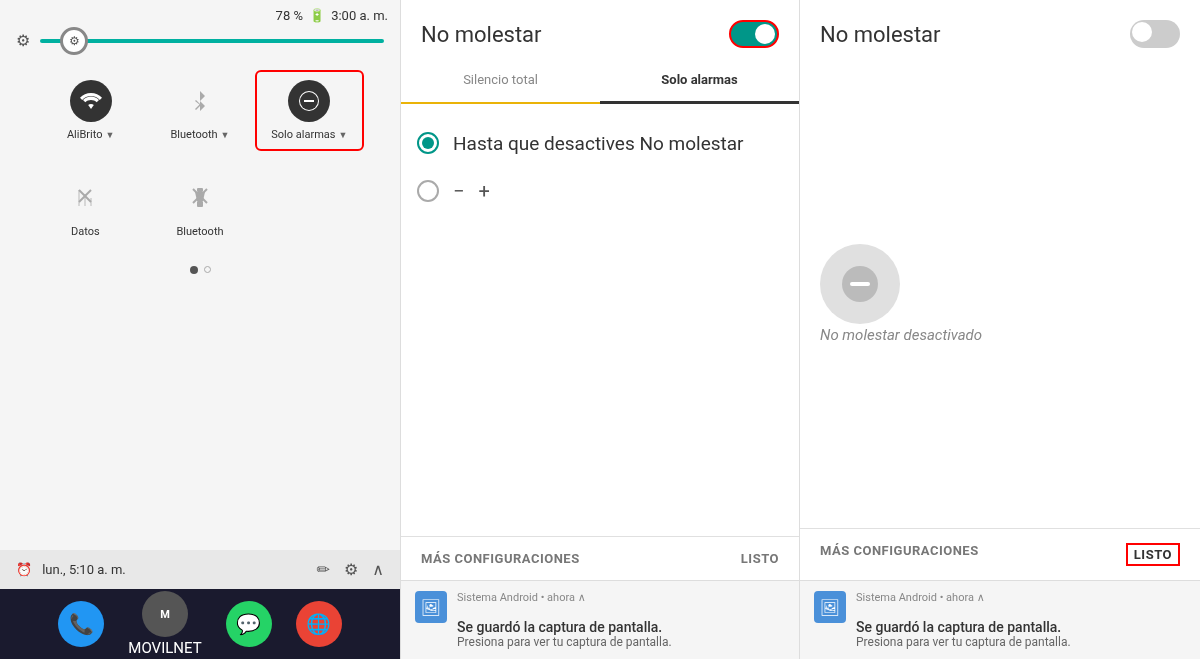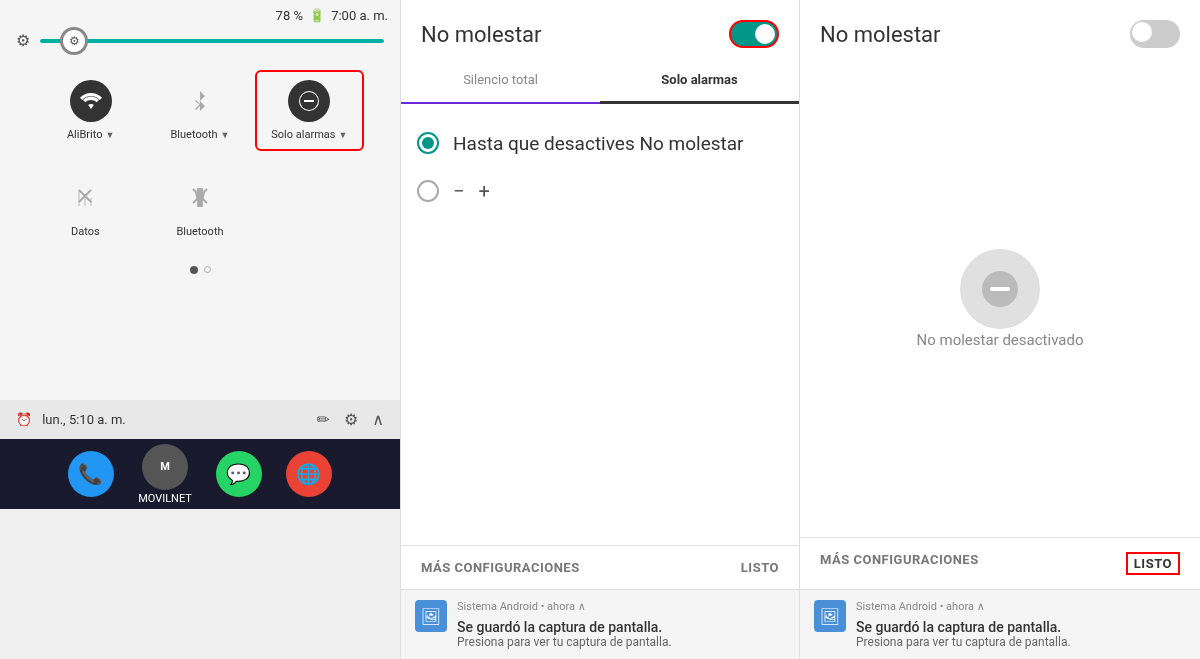--- a/index.html
+++ b/index.html
@@ -8,21 +8,21 @@
       height: 659px;
       display: flex;
       font-family: 'Roboto', Arial, sans-serif;
       overflow: hidden;
       background: #f0f0f0;
     }
 
     
     .panel-quick {
       width: 400px;
-      height: 509px;
+      height: 659px;
       background: #f5f5f5;
       display: flex;
       flex-direction: column;
       position: relative;
     }
 
     .status-bar {
       display: flex;
       justify-content: flex-end;
       align-items: center;
@@ -186,21 +186,21 @@
       border-radius: 50%;
       display: flex;
       align-items: center;
       justify-content: center;
       font-size: 20px;
       color: #fff;
       overflow: hidden;
     }
 
     .movilnet-label {
-      font-size: 11px;
+      font-size: 15px;
       color: #fff;
       text-align: center;
       margin-top: 2px;
     }
 
     .taskbar-item {
       display: flex;
       flex-direction: column;
       align-items: center;
     }
@@ -265,21 +265,21 @@
       left: 2px;
       top: 2px;
       width: 20px;
       height: 20px;
       border-radius: 50%;
       background: #fff;
     }
 
     .nm-tabs {
       display: flex;
-      border-bottom: 2px solid #6d28d9;
+      border-bottom: 2px solid #eab308;
       margin: 0 0 8px;
     }
 
     .nm-tab {
       flex: 1;
       text-align: center;
       padding: 12px 4px;
       font-size: 13px;
       color: #888;
       cursor: pointer;
@@ -391,21 +391,21 @@
       flex-shrink: 0;
     }
 
     .notif-content {
       flex: 1;
     }
 
     .notif-header {
       font-size: 11px;
       color: #888;
-      margin-bottom: 6px;
+      margin-bottom: 15px;
     }
 
     .notif-title {
       font-size: 14px;
       color: #333;
       font-weight: 500;
     }
 
     .notif-body {
       font-size: 12px;
@@ -418,24 +418,24 @@
       height: 659px;
       background: #fff;
       display: flex;
       flex-direction: column;
     }
 
     .nm-disabled-content {
       flex: 1;
       display: flex;
       flex-direction: column;
-      align-items: center;
       justify-content: center;
       gap: 2px;
       padding: 20px;
+      font-style: italic;
     }
 
     .nm-disabled-icon {
       width: 80px;
       height: 80px;
       border-radius: 50%;
       background: #e0e0e0;
       display: flex;
       align-items: center;
       justify-content: center;
@@ -457,21 +457,21 @@
     }
   </style>
 </head>
 <body>
 
 <div class="panel-quick">
 
   <div class="status-bar">
     <span>78 %</span>
     <span>🔋</span>
-    <span>7:00 a. m.</span>
+    <span>3:00 a. m.</span>
   </div>
 
   <div class="brightness-row">
     <span class="brightness-gear">⚙</span>
     <div class="brightness-slider">
       <div class="brightness-thumb">⚙</div>
     </div>
   </div>
 
   <div class="tiles-grid">

